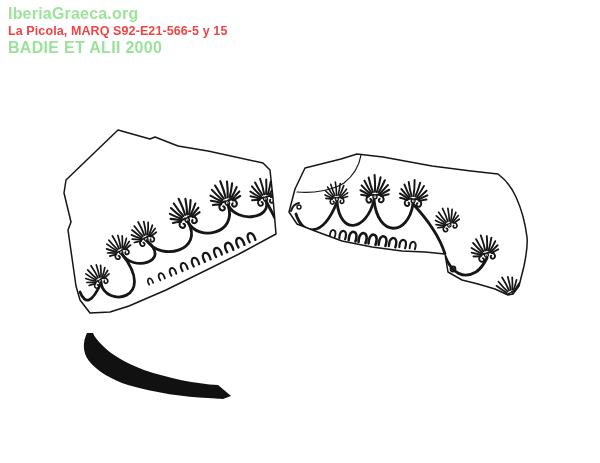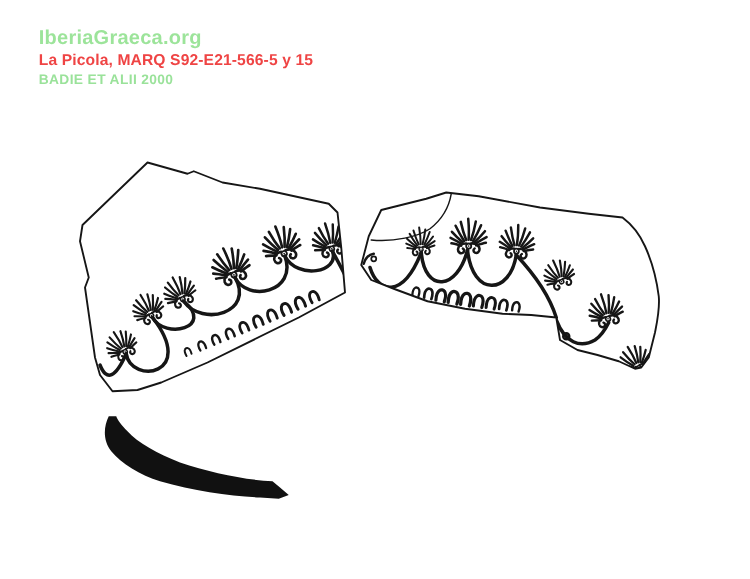--- a/index.html
+++ b/index.html
@@ -4,34 +4,33 @@
 <style>
   html,body{margin:0;padding:0;background:#ffffff;}
   .page{
     position:relative;
     width:600px;height:463px;
     background:#ffffff;
     overflow:hidden;
     font-family:"Liberation Sans", sans-serif;
   }
   .watermark{
-    position:absolute;left:8px;top:20px;
+    position:absolute;left:8px;top:3px;
     user-select:none;
-    margin-left:23px;
   }
   .wm-site{
     font-size:16px;font-weight:700;line-height:21px;
     color:#9ce49a;letter-spacing:0.2px;
   }
   .wm-label{
     font-size:12.5px;font-weight:700;line-height:15px;
     color:#ef4444;letter-spacing:0.1px;
   }
   .wm-ref{
-    font-size:11px;font-weight:700;line-height:13px;
+    font-size:16px;font-weight:700;line-height:13px;
     color:#9ae29a;letter-spacing:0.3px;margin-top:2px;
   }
   .figure{
     position:absolute;left:0;top:0;
   }
 </style>
 </head>
 <body>
 
 <div class="page">

